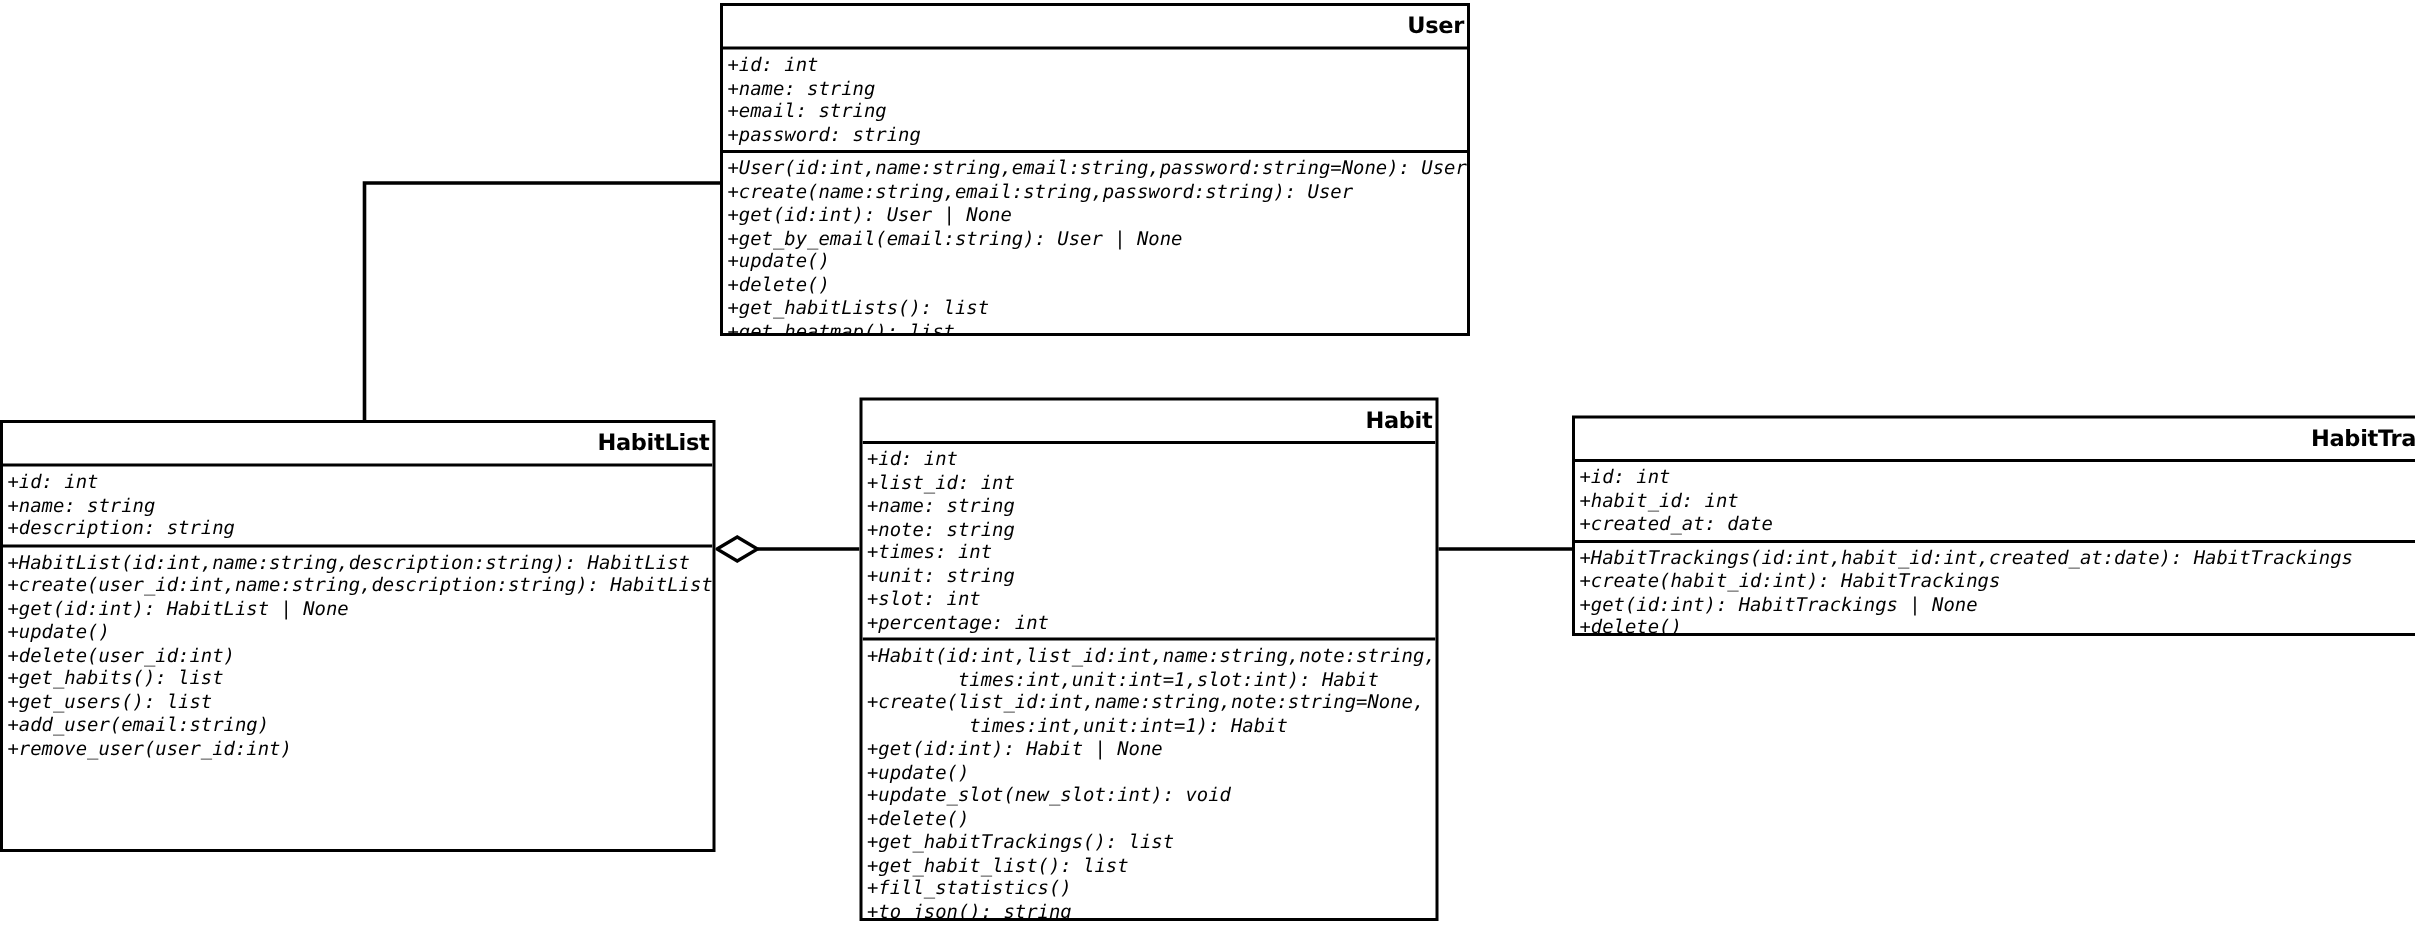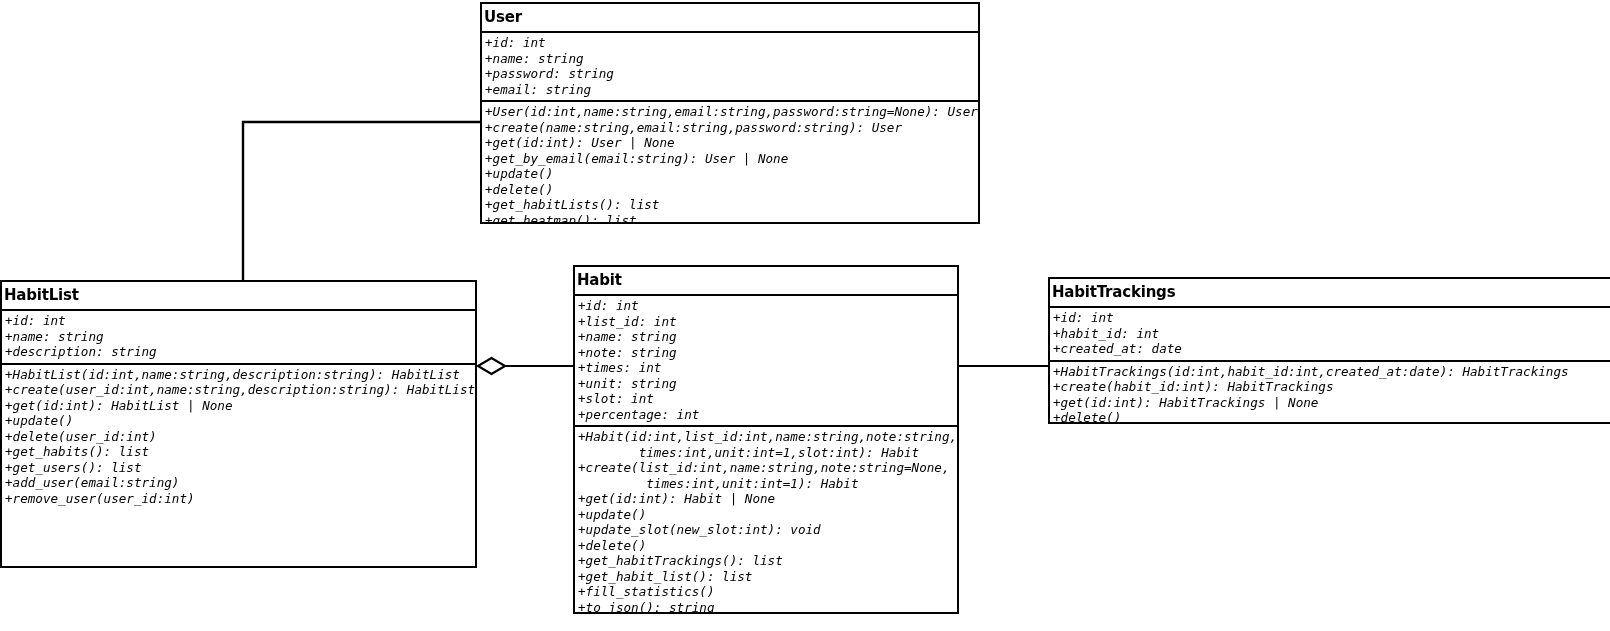--- a/index.html
+++ b/index.html
@@ -32,21 +32,21 @@
     background: #ffffff;
     border: 2px solid #000000;
     box-sizing: border-box;
     overflow: hidden;
     z-index: 2;
   }
   .class-title {
     font-family: "DejaVu Sans", sans-serif;
     font-weight: bold;
     font-size: 15px;
-    text-align: left;
+    text-align: right;
     padding: 4px 2px 5px 2px;
     border-bottom: 2px solid #000000;
     color: #000000;
     letter-spacing: -0.2px;
     white-space: nowrap;
   }
   .compartment {
     padding: 2px 0 3px 0;
     box-sizing: border-box;
   }
@@ -83,22 +83,22 @@
     <polygon points="478,366 491.5,358 505,366 491.5,374" fill="#ffffff" stroke="#000000" stroke-width="2.2"></polygon>
 
     <line x1="958" y1="366" x2="1048" y2="366" stroke="#000000" stroke-width="2.2"></line>
   </svg>
 
   <div class="uml-class" style="left:480px; top:2px; width:500px; height:222px;">
     <div class="class-title">User</div>
     <div class="compartment attributes">
       <div class="member">+id: int</div>
       <div class="member">+name: string</div>
+      <div class="member">+email: string</div>
       <div class="member">+password: string</div>
-      <div class="member">+email: string</div>
     </div>
     <div class="compartment methods">
       <div class="member overflow-text">+User(id:int,name:string,email:string,password:string=None): User</div>
       <div class="member">+create(name:string,email:string,password:string): User</div>
       <div class="member">+get(id:int): User | None</div>
       <div class="member">+get_by_email(email:string): User | None</div>
       <div class="member">+update()</div>
       <div class="member">+delete()</div>
       <div class="member">+get_habitLists(): list</div>
       <div class="member">+get_heatmap(): list</div>

